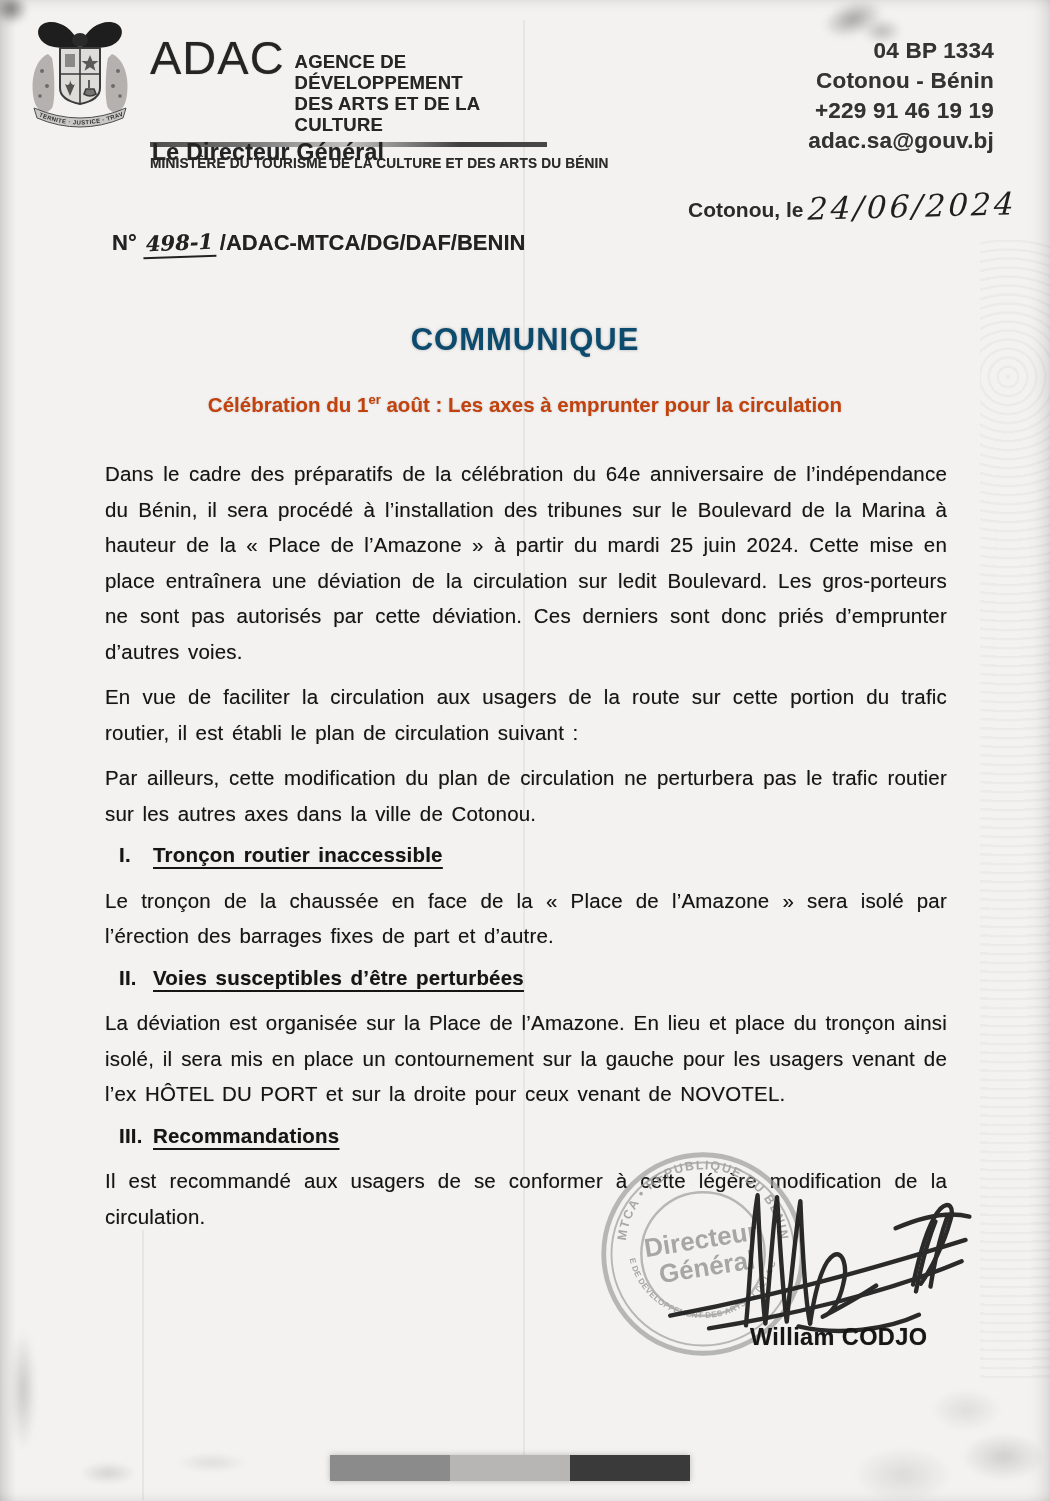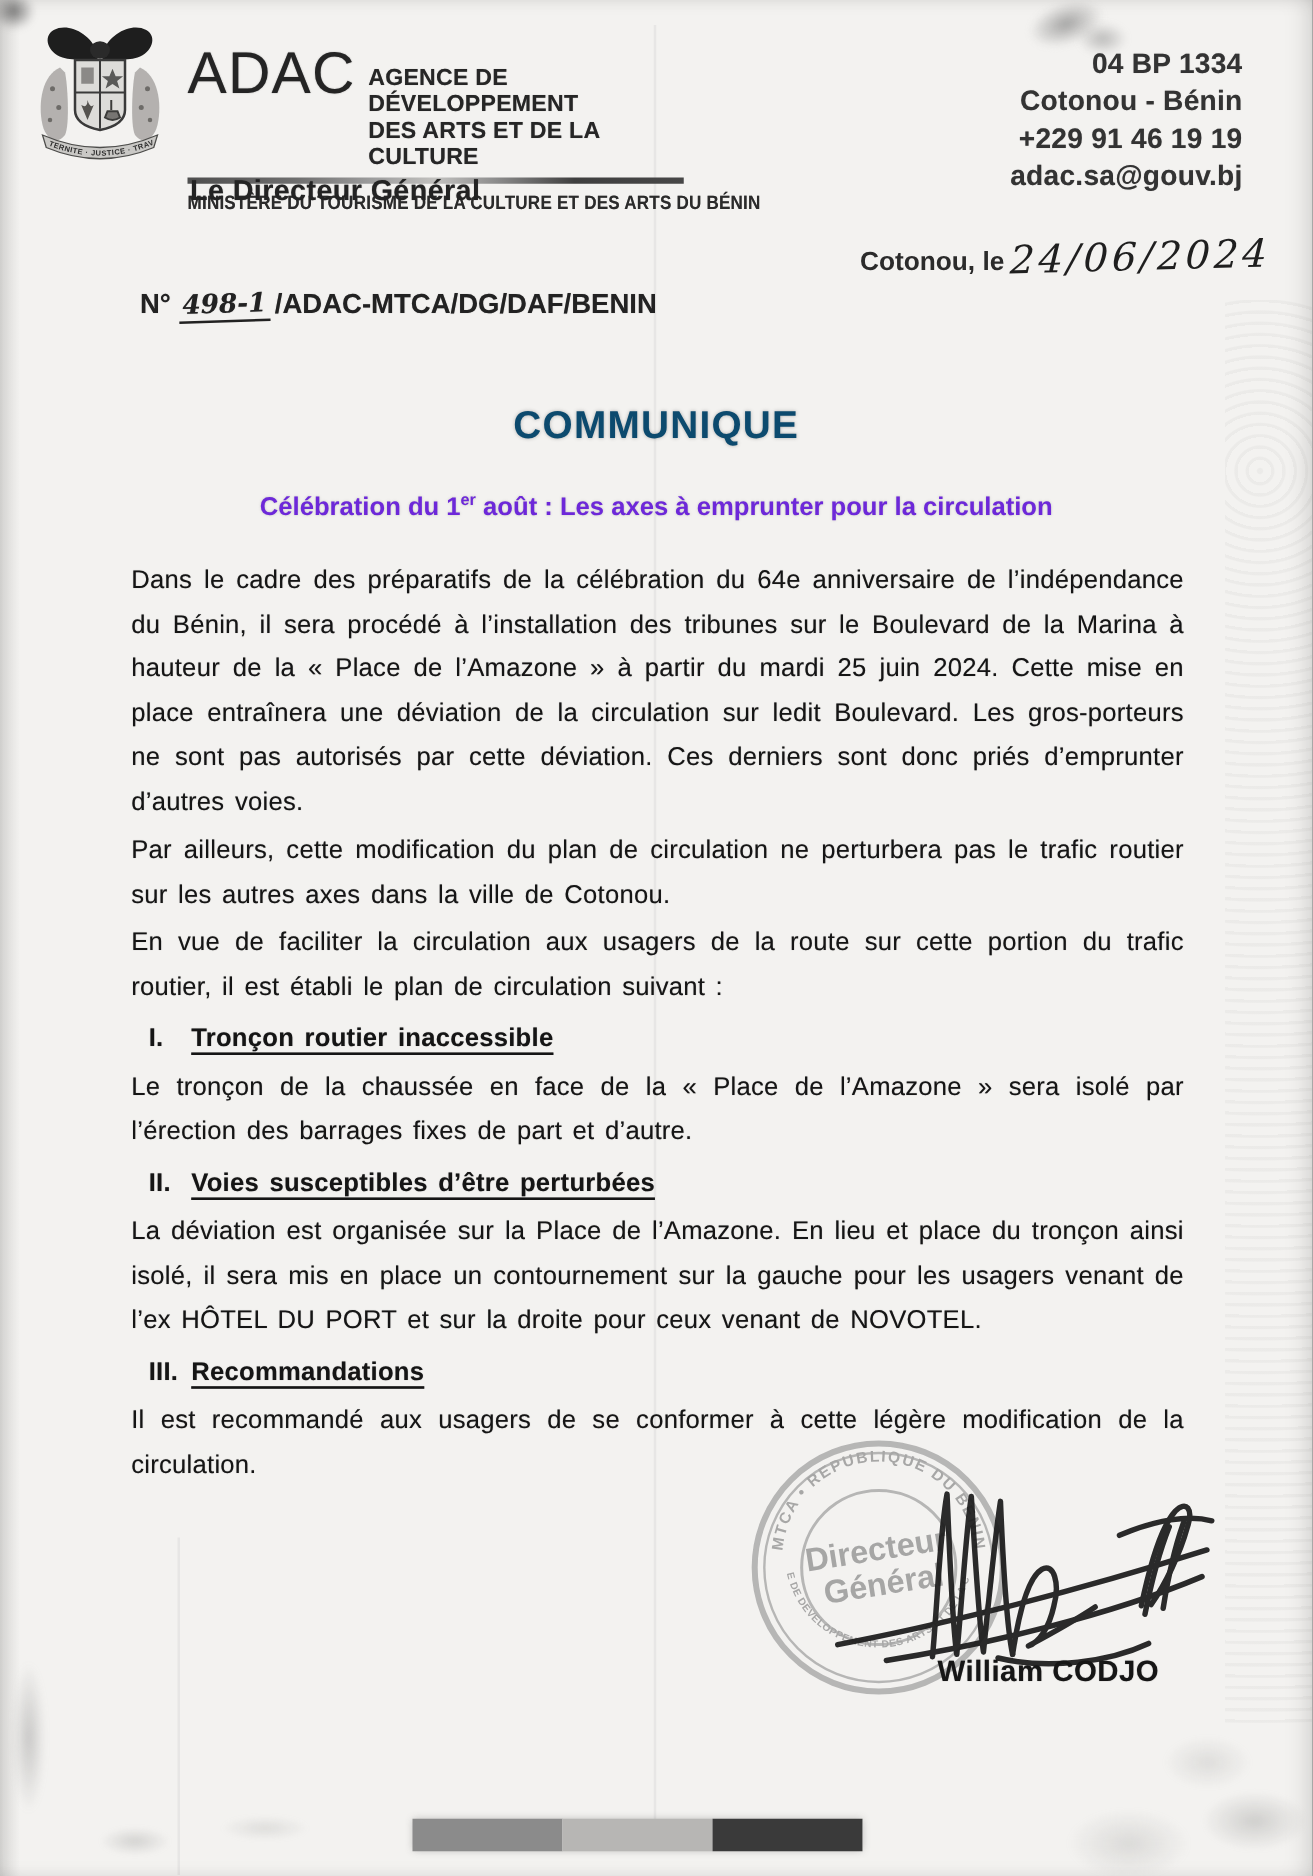--- a/index.html
+++ b/index.html
@@ -40,27 +40,27 @@
              transform:rotate(-1.5deg) skewX(-4deg); display:inline-block;}
   .refline{position:absolute; left:112px; top:230px; font-size:22px; font-weight:bold; color:#222;
            display:flex; align-items:baseline; text-shadow:0 0 .6px rgba(40,40,40,.5);}
   .ref-hand{font-size:21px; margin:0 4px 0 6px; border-bottom:2px solid #222; padding:0 3px 1px 3px;
             transform:rotate(-2deg); display:inline-block; font-weight:bold;}
   
   .doc-title{position:absolute; top:322px; left:0; width:100%; text-align:center;
              font-size:31px; font-weight:bold; letter-spacing:1px; color:#0c4a6e;
              text-shadow:0 0 3px rgba(90,90,90,.45);}
   .doc-subtitle{position:absolute; top:392px; left:0; width:100%; text-align:center;
-                font-size:20.5px; font-weight:bold; color:#6d28d9; text-shadow:0 0 2px rgba(110,110,110,.35);}
+                font-size:20.5px; font-weight:bold; color:#c2410c; text-shadow:0 0 2px rgba(110,110,110,.35);}
   .doc-subtitle sup{font-size:13px;}
   
   .body-text{position:absolute; left:105px; top:446px; width:842px;
              font-size:20.5px; line-height:35.5px; text-align:justify; color:#151515;
              word-spacing:2.5px; letter-spacing:.2px; text-shadow:0 0 .7px rgba(30,30,30,.45);}
-  .body-text p{margin:0 0 3px 0;}
+  .body-text p{margin:10px 0 3px 0;}
   .sec-head{display:flex; align-items:baseline; margin:6px 0 3px 0; font-weight:bold; font-size:20.5px;}
   .sec-num{width:48px; padding-left:14px; box-sizing:border-box;}
   .sec-title{text-decoration:underline; text-decoration-thickness:2px; text-underline-offset:5px;}
   
   .stamp{position:absolute; left:597px; top:1148px; width:212px; height:212px; opacity:.85;}
   .sig{position:absolute; left:648px; top:1170px; width:330px; height:170px;}
   .sig-name{position:absolute; left:750px; top:1324px; font-size:23.5px; font-weight:bold; color:#161616;
             letter-spacing:.4px; text-shadow:0 0 .8px rgba(30,30,30,.5);}
   
   .footer-bar{position:absolute; left:330px; top:1455px; width:360px; height:26px; display:flex;
@@ -167,22 +167,22 @@
     <span>/ADAC-MTCA/DG/DAF/BENIN</span>
   </div>
 
   <div class="doc-title">COMMUNIQUE</div>
   <div class="doc-subtitle">
     <span>Célébration du 1</span><sup>er</sup><span> août : Les axes à emprunter pour la circulation</span>
   </div>
 
   <div class="body-text">
     <p>Dans le cadre des préparatifs de la célébration du 64e anniversaire de l’indépendance du Bénin, il sera procédé à l’installation des tribunes sur le Boulevard de la Marina à hauteur de la « Place de l’Amazone » à partir du mardi 25 juin 2024. Cette mise en place entraînera une déviation de la circulation sur ledit Boulevard. Les gros-porteurs ne sont pas autorisés par cette déviation. Ces derniers sont donc priés d’emprunter d’autres voies.</p>
+    <p>En vue de faciliter la circulation aux usagers de la route sur cette portion du trafic routier, il est établi le plan de circulation suivant :</p>
     <p>Par ailleurs, cette modification du plan de circulation ne perturbera pas le trafic routier sur les autres axes dans la ville de Cotonou.</p>
-    <p>En vue de faciliter la circulation aux usagers de la route sur cette portion du trafic routier, il est établi le plan de circulation suivant :</p>
 
     <div class="sec-head">
       <span class="sec-num">I.</span>
       <span class="sec-title">Tronçon routier inaccessible</span>
     </div>
     <p>Le tronçon de la chaussée en face de la « Place de l’Amazone » sera isolé par l’érection des barrages fixes de part et d’autre.</p>
 
     <div class="sec-head">
       <span class="sec-num">II.</span>
       <span class="sec-title">Voies susceptibles d’être perturbées</span>

